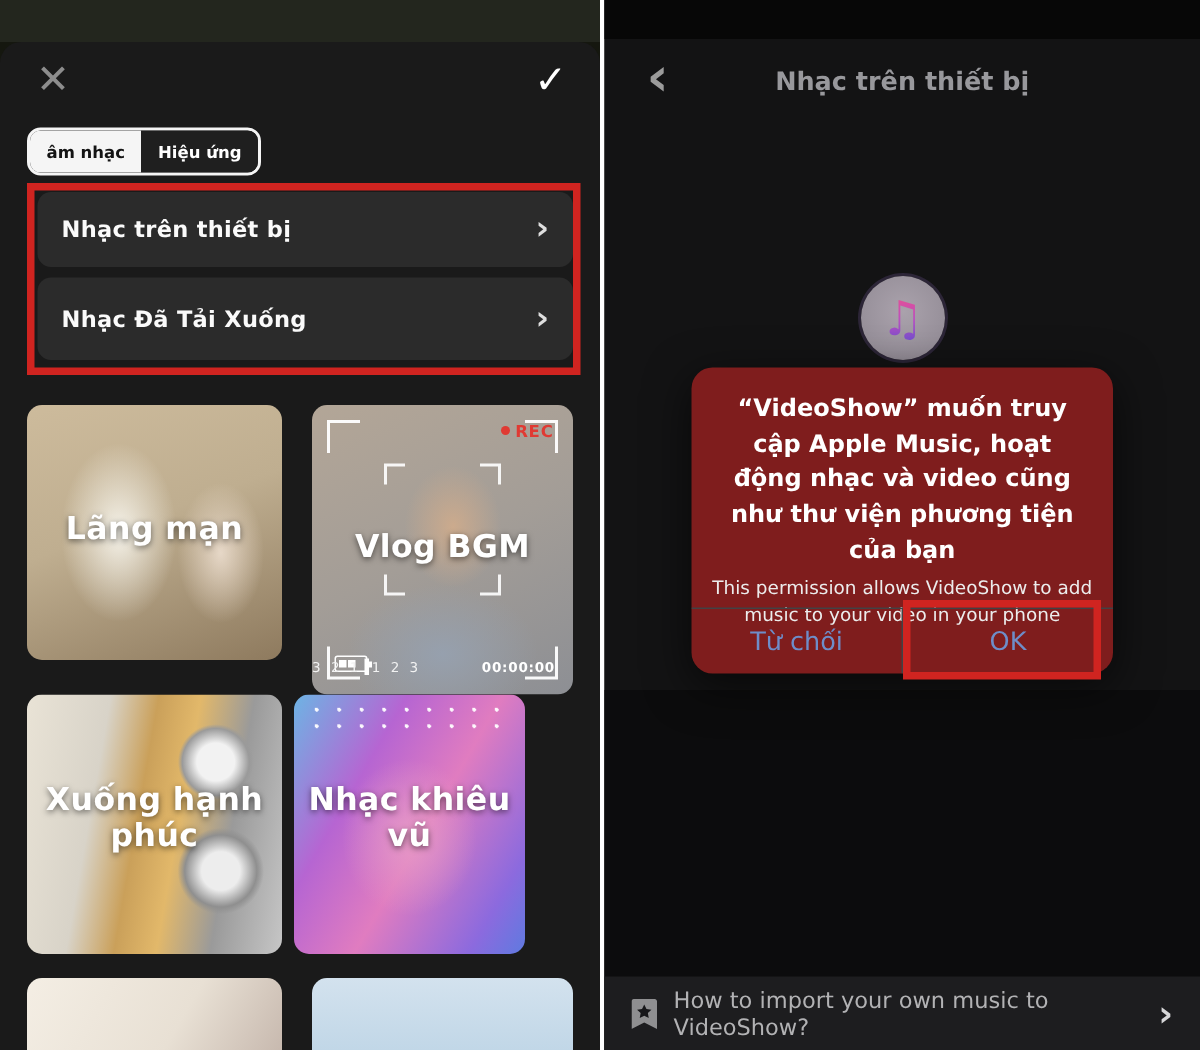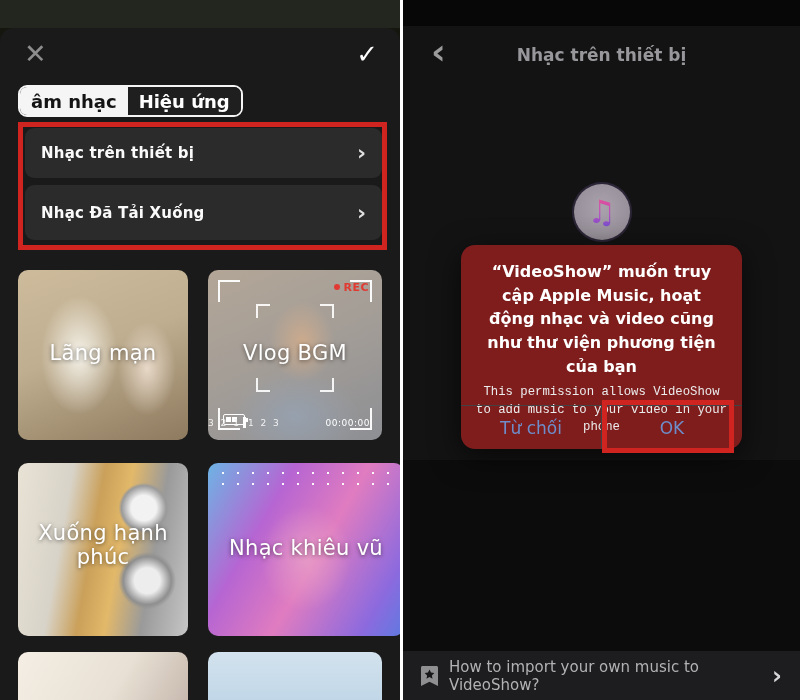--- a/index.html
+++ b/index.html
@@ -11,61 +11,61 @@
   .phone-left { position:absolute; left:0; top:0; width:400px; height:700px; background:#15170f; }
   .left-topstrip { position:absolute; top:0; left:0; width:400px; height:28px; background:#23261e; }
   .sheet { position:absolute; top:28px; left:0; width:400px; height:672px; background:#1a1a1a;
            border-radius:14px 14px 0 0; overflow:hidden; }
 
   .close-x { position:absolute; left:24px; top:10px; font-size:27px; color:#8d8d8d; font-weight:400; line-height:32px; cursor:pointer; }
   .confirm-check { position:absolute; right:22px; top:10px; font-size:26px; color:#ffffff; font-weight:700; line-height:32px; cursor:pointer; }
 
   .tabs { position:absolute; left:18px; top:57px; display:inline-flex; border:2px solid #f5f5f5;
           border-radius:9px; overflow:hidden; height:32px; }
-  .tab { display:flex; align-items:center; padding:0 11px; font-size:18px; font-weight:700; cursor:pointer; }
+  .tab { display:flex; align-items:center; padding:0 11px; font-size:11px; font-weight:700; cursor:pointer; }
   .tab-music { background:#f5f5f5; color:#141414; }
   .tab-fx { background:#1f1f1f; color:#ffffff;text-align:center; }
 
   .annot { position:absolute; border:5px solid #d02420; z-index:6; pointer-events:none; }
   .annot-left { left:18px; top:94px; width:369px; height:128px; }
 
   .menu-row { position:absolute; left:25px; width:357px; background:#2b2b2b; border-radius:9px;
               display:flex; align-items:center; padding:0 16px; cursor:pointer; }
   .menu-row-1 { top:100px; height:50px; }
   .menu-row-2 { top:157px; height:55px; }
   .menu-label { flex:1; color:#fafafa; font-size:15px; font-weight:700; letter-spacing:.2px; }
   .menu-chev { color:#dedede; font-size:22px; font-weight:700; line-height:1; }
 
   .thumb { position:absolute; border-radius:10px; overflow:hidden; cursor:pointer; }
   .t-romantic { left:18px; top:242px; width:170px; height:170px;
     background:
       radial-gradient(55px 85px at 36% 50%, rgba(248,246,238,.95) 0%, rgba(248,246,238,0) 70%),
       radial-gradient(40px 65px at 76% 58%, rgba(240,226,212,.85) 0%, rgba(240,226,212,0) 72%),
       linear-gradient(160deg,#cdbb9c 0%,#bfae90 45%,#8e7a5e 100%); }
-  .t-vlog { left:208px; top:242px; width:174px; height:170px;
+  .t-vlog { left:208px; top:242px; width:174px; height:193px;
     background:
       radial-gradient(46px 58px at 54% 42%, rgba(208,172,140,.9) 0%, rgba(208,172,140,0) 70%),
       radial-gradient(85px 62px at 50% 86%, rgba(150,162,178,.85) 0%, rgba(150,162,178,0) 75%),
       linear-gradient(155deg,#b3a697 0%,#a39d97 50%,#8d8f94 100%); }
   .t-happy { left:18px; top:435px; width:170px; height:173px;
     background:
       radial-gradient(circle 36px at 74% 26%, #f2f2f2 35%, #9a9a9a 62%, rgba(154,154,154,0) 70%),
       radial-gradient(circle 40px at 76% 68%, #ededed 32%, #8f8f8f 60%, rgba(143,143,143,0) 72%),
       linear-gradient(100deg,#e9e3d6 0%,#d8d3c8 28%,#caa05a 44%,#e2b86a 58%,#9a9a9a 76%,#c6c6c6 100%); }
-  .t-dance { left:208px; top:435px; width:196px; height:173px;
+  .t-dance { left:196px; top:435px; width:154px; height:173px;
     background:
       radial-gradient(60px 70px at 50% 55%, rgba(232,160,200,.8) 0%, rgba(232,160,200,0) 75%),
       linear-gradient(120deg,#6db4e4 0%,#b665d2 30%,#e07cc0 55%,#8c6ade 85%,#5f7ae0 100%); }
   .t-row3-left { left:18px; top:624px; width:170px; height:80px;
     background:linear-gradient(120deg,#f4eee4 0%,#e8e0d4 55%,#c0b0a6 100%); }
   .t-row3-right { left:208px; top:624px; width:174px; height:80px;
     background:linear-gradient(180deg,#d3e2ee 0%,#bed5e6 70%,#9fb2bd 100%); }
 
   .thumb-label { position:absolute; left:0; right:0; top:50%; transform:translateY(-60%);
-    text-align:center; color:#fff; font-size:21px; font-weight:400;
+    text-align:center; color:#fff; font-size:21px; font-weight:700;
     text-shadow:0 1px 4px rgba(0,0,0,.55); letter-spacing:.3px; }
 
   .dots { position:absolute; top:5px; left:8px; right:8px; height:21px;
     background-image:radial-gradient(circle 2.2px at 7px 5px, rgba(255,255,255,.95) 60%, rgba(255,255,255,0) 62%);
     background-size:15px 11px; }
 
   .corner { position:absolute; width:22px; height:22px; border:0 solid rgba(255,255,255,.95); }
   .c-tl { top:10px; left:10px; border-top-width:2.5px; border-left-width:2.5px; }
   .c-tr { top:10px; right:10px; border-top-width:2.5px; border-right-width:2.5px; }
   .c-bl { bottom:10px; left:10px; border-bottom-width:2.5px; border-left-width:2.5px; }
@@ -82,21 +82,21 @@
   .rec-dot { display:inline-block; width:6px; height:6px; border-radius:50%; background:#e03a33; margin-right:3px; vertical-align:1px; }
 
   .battery { position:absolute; bottom:15px; left:15px; width:22px; height:11px;
     border:1.5px solid #fff; border-radius:2px; display:flex; align-items:center; padding:1.5px; gap:1.5px; }
   .battery:after { content:""; position:absolute; right:-4px; top:2.5px; width:2px; height:4px; background:#fff; }
   .bcell { width:5px; height:5px; background:#fff; }
 
   .countdown { position:absolute; bottom:12px; left:0; right:0; text-align:left;
     color:#f2f2f2; font-size:9px; letter-spacing:2px; }
   .cursorbar { display:inline-block; width:3px; height:11px; background:#fff; vertical-align:-2px; margin:0 2px; }
-  .timecode { position:absolute; bottom:12px; right:12px; color:#fff; font-size:9px; letter-spacing:.5px; }
+  .timecode { position:absolute; bottom:12px; right:12px; color:#fff; font-size:9px; letter-spacing:.5px;font-weight:bold; }
 
   
   .split { position:absolute; left:400px; top:0; width:3px; height:700px; background:#ffffff; }
 
   
   .phone-right { position:absolute; left:403px; top:0; width:397px; height:700px; background:#131314; }
   .right-topstrip { position:absolute; top:0; left:0; width:100%; height:26px; background:#070707; }
   .right-lower { position:absolute; top:460px; left:0; width:100%; height:240px; background:#0c0c0d; }
 
   .back-chev { position:absolute; left:28px; top:34px; color:#9b9b9b; font-size:36px; font-weight:700; line-height:36px; cursor:pointer; }
@@ -108,21 +108,21 @@
     display:flex; align-items:center; justify-content:center;
     box-shadow:0 0 0 2px rgba(120,90,160,.25); }
   .note-glyph { font-size:32px; line-height:1;
     background:linear-gradient(175deg,#ef4f8d 0%,#b84fc0 55%,#6f4fd0 100%);
     -webkit-background-clip:text; background-clip:text; color:transparent; }
 
   .dialog { position:absolute; left:58px; top:245px; width:281px; height:204px;
     background:#7f1d1d; border-radius:14px; overflow:hidden; box-shadow:0 8px 30px rgba(0,0,0,.6); }
   .dialog-title { padding:15px 17px 6px; text-align:center; color:#ffffff;
     font-size:16px; font-weight:700; line-height:1.48; }
-  .dialog-message { padding:0 13px; text-align:center; color:#ececec; font-size:12.3px; line-height:1.42;font-family:Liberation Mono, monospace; }
+  .dialog-message { padding:0 13px; text-align:center; color:#ececec; font-size:12.3px; line-height:1.42; }
   .dialog-buttons { position:absolute; bottom:0; left:0; right:0; height:44px;
     border-top:1px solid #424245; display:flex; }
   .dbtn { flex:1; display:flex; align-items:center; justify-content:center;
     color:#6e8dc9; font-size:17px; cursor:pointer; }
   .dbtn-deny { border-right:1px solid #424245; }
   .dbtn-ok { font-weight:400; }
   .annot-ok { left:199px; top:400px; width:132px; height:53px; }
 
   .footer-bar { position:absolute; left:0; top:651px; width:100%; height:49px; background:#1d1d1f;
     display:flex; align-items:center; padding:0 18px; cursor:pointer; }

